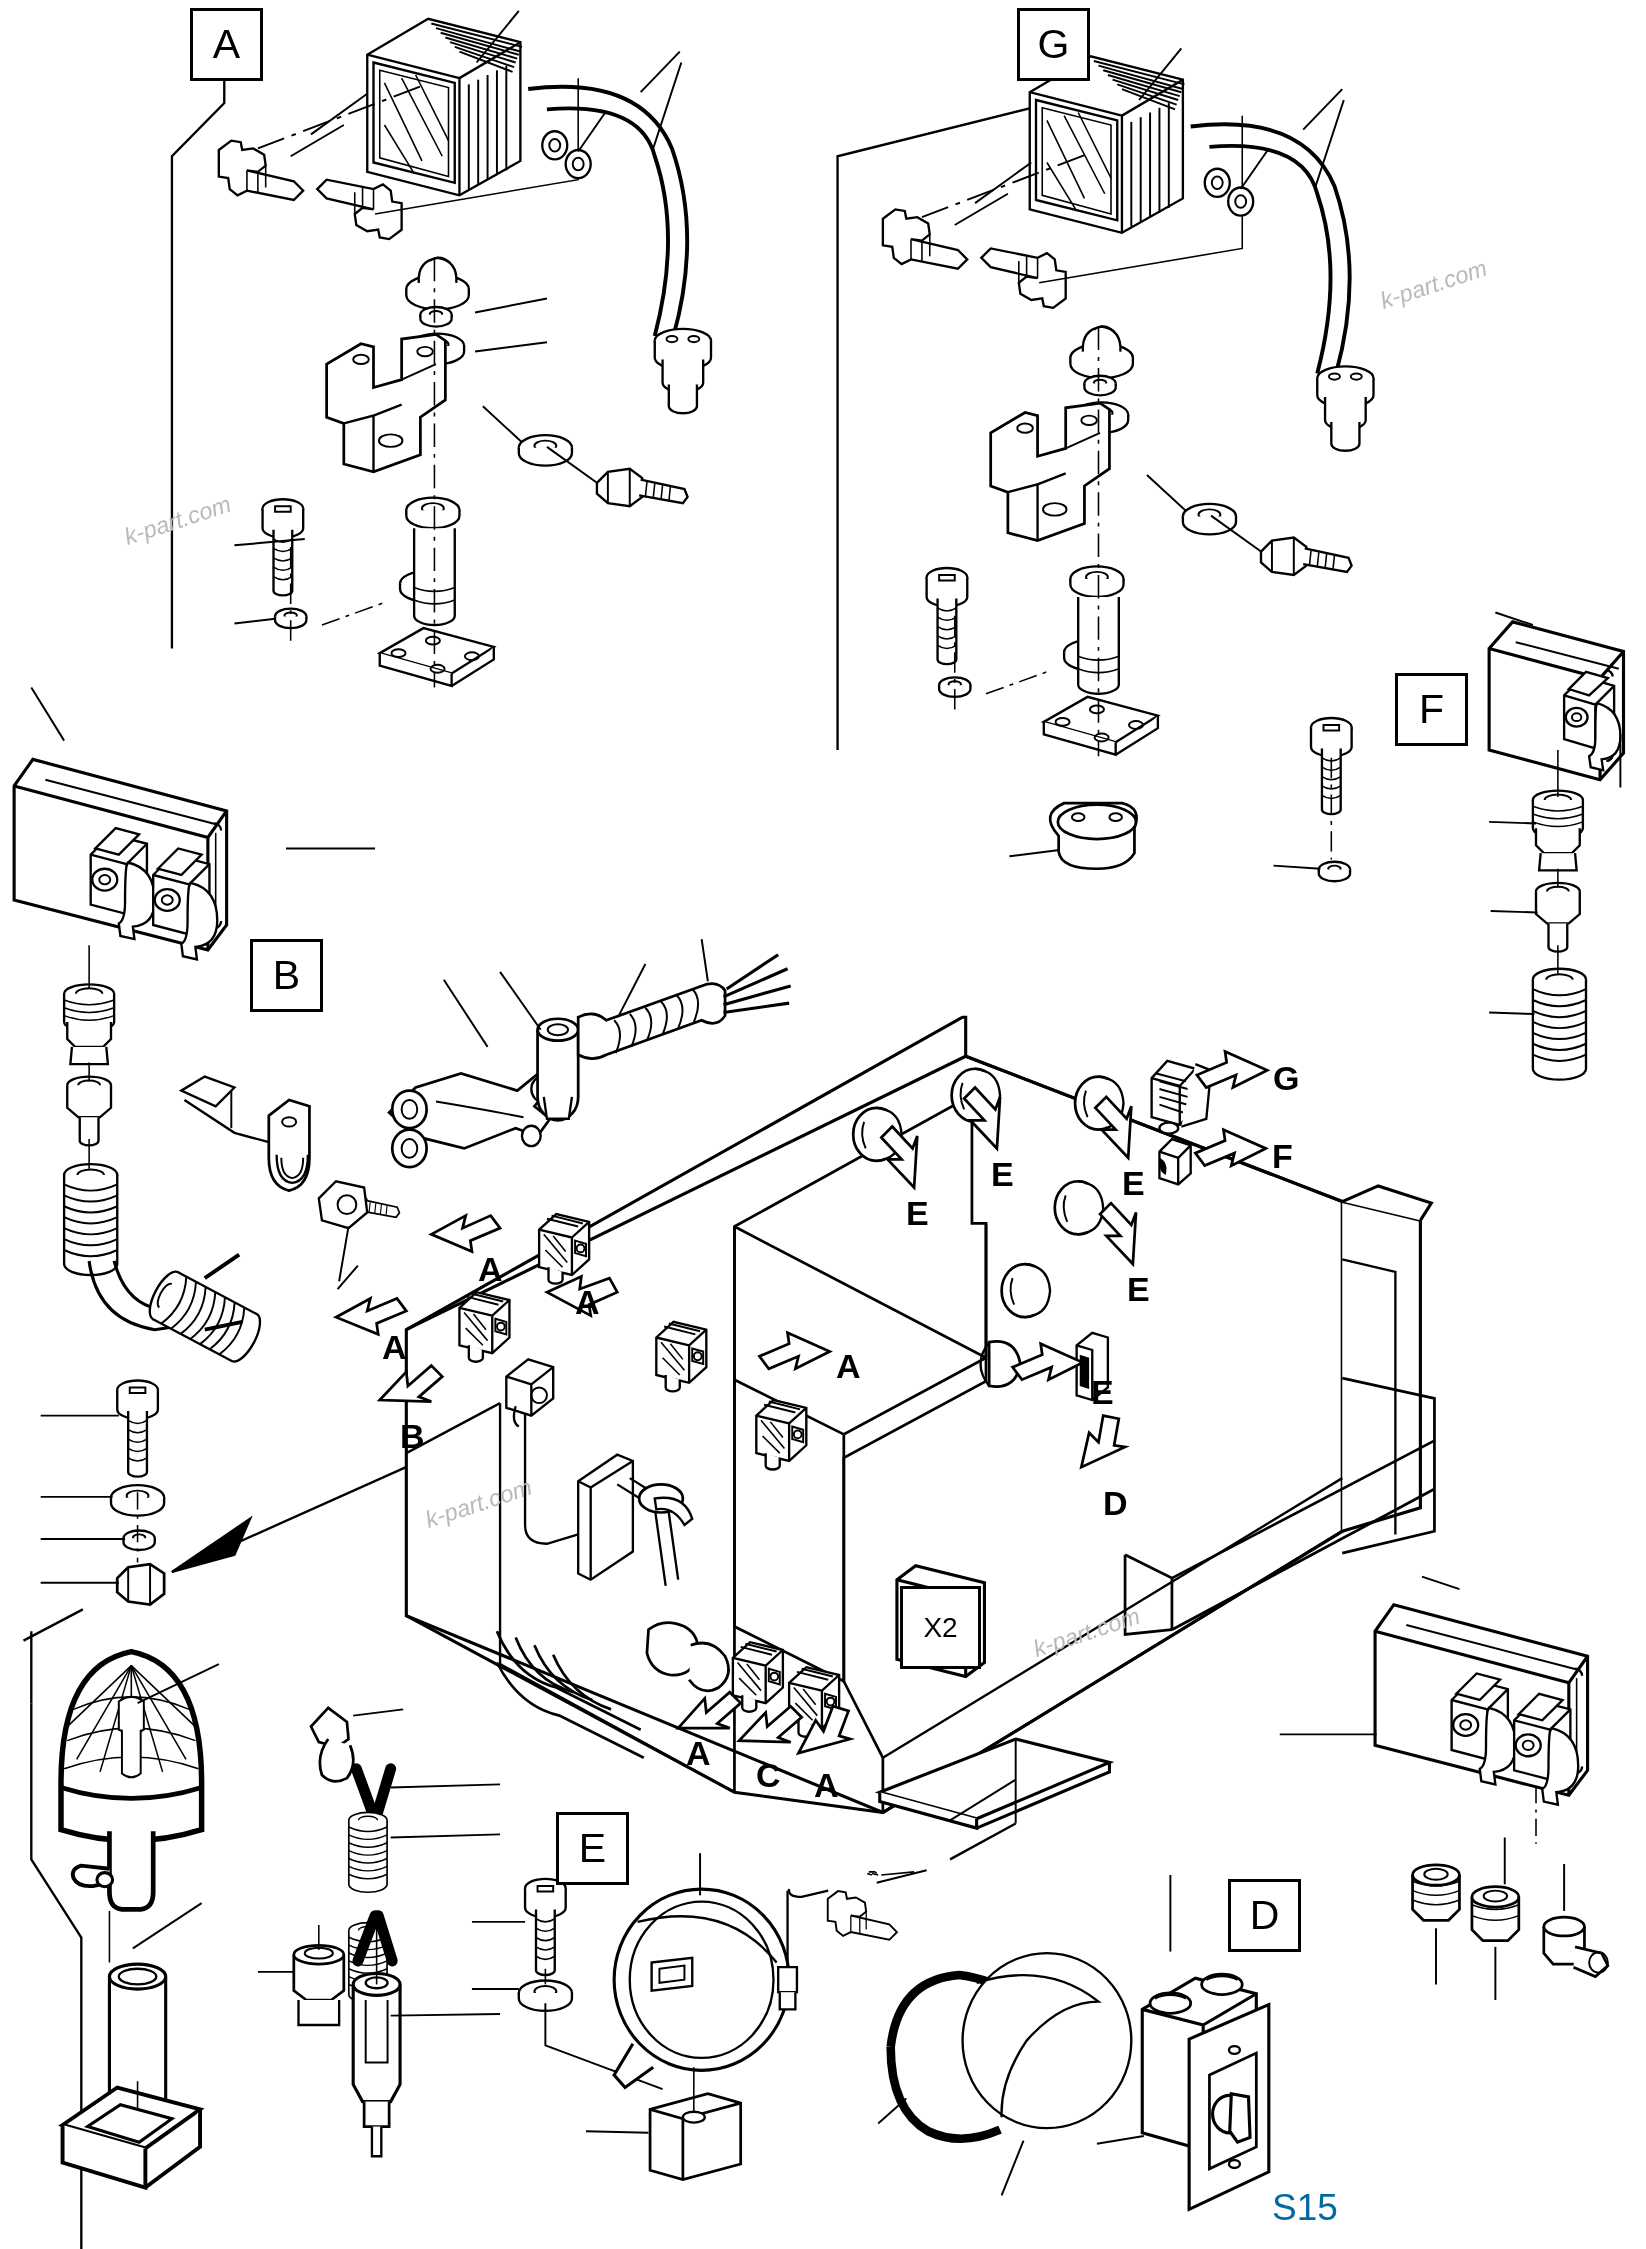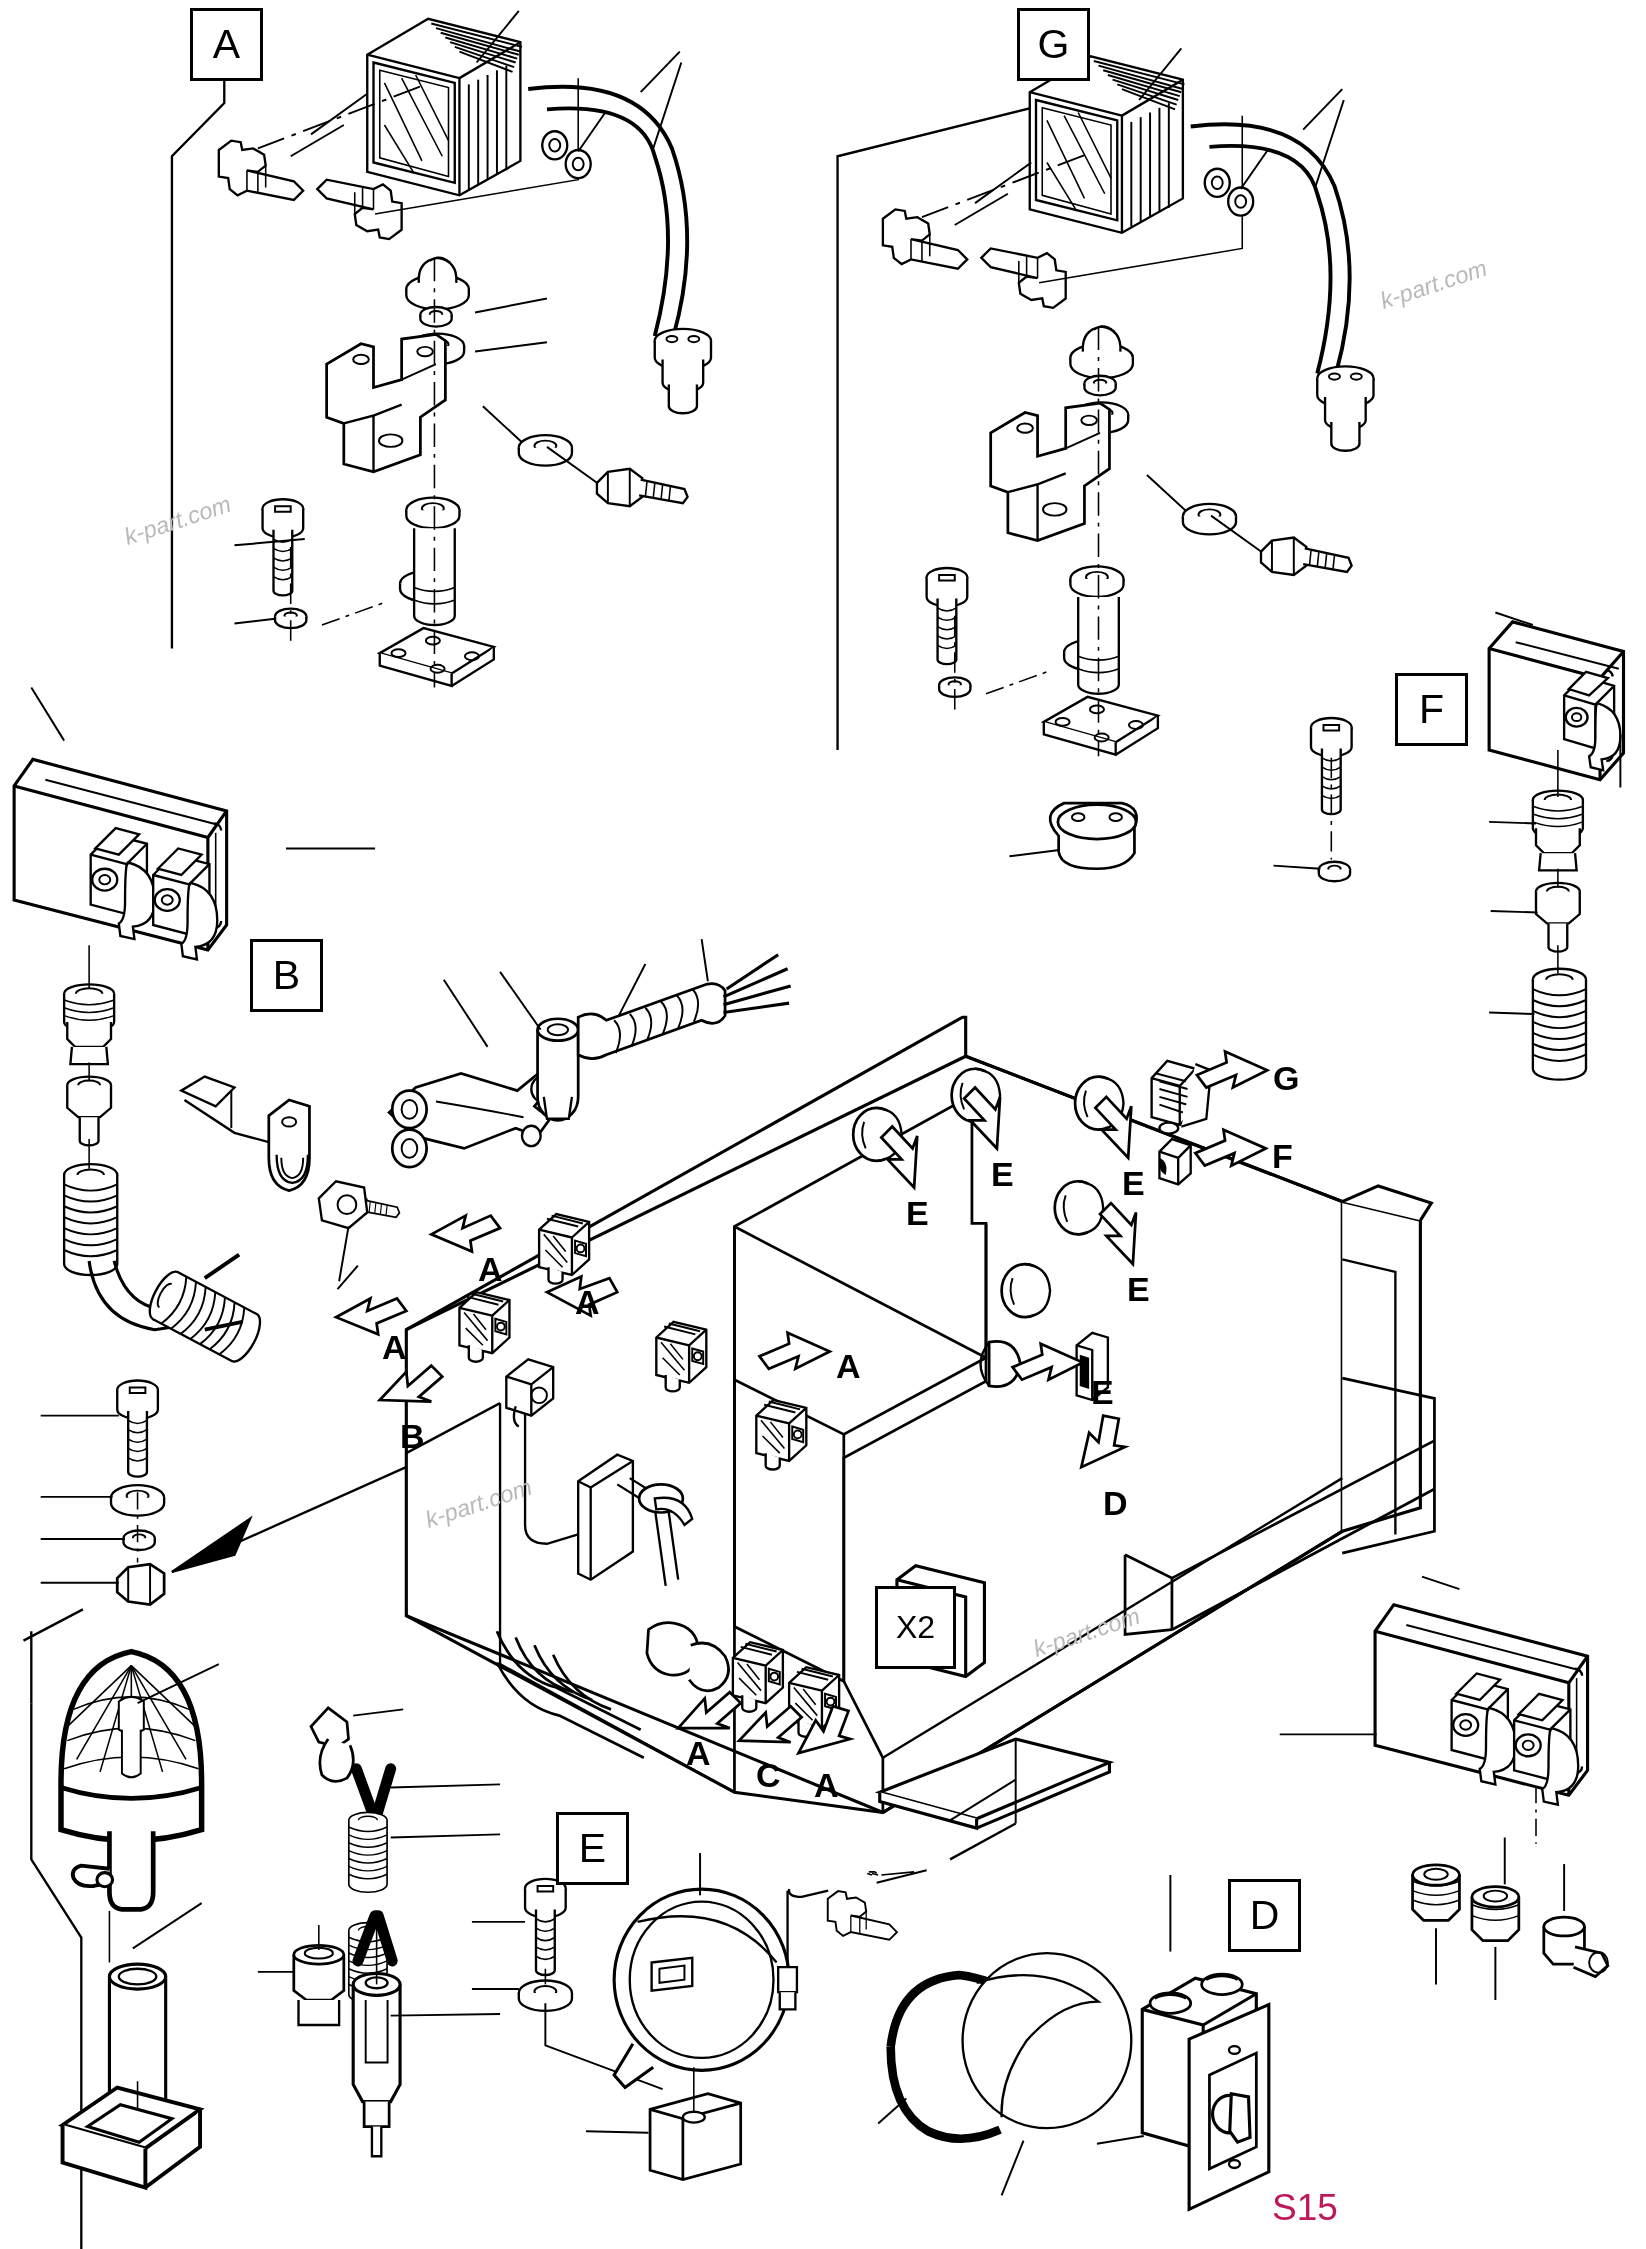--- a/index.html
+++ b/index.html
@@ -8,21 +8,21 @@
   #art{position:absolute;left:0;top:0;width:1647px;height:2250px;}
   .wm{position:absolute;color:#b9b9b9;font-family:"Liberation Sans",sans-serif;
       font-style:italic;font-weight:400;white-space:nowrap;pointer-events:none;
       user-select:none;}
   .cbox{position:absolute;border:3.1px solid #000;background:#fff;
         display:flex;align-items:center;justify-content:center;
         font-family:"Liberation Sans",sans-serif;font-weight:400;color:#000;}
   .alab{position:absolute;font-family:"Liberation Sans",sans-serif;
         font-weight:700;color:#000;white-space:nowrap;}
   .plain{position:absolute;font-family:"Liberation Sans",sans-serif;
-         font-weight:400;color:#be185d;white-space:nowrap;}
+         font-weight:400;color:#0369a1;white-space:nowrap;}
 </style>
 </head>
 <body>
 
 <div id="sheet">
 
   <svg id="art" viewBox="0 0 2108 2880" xmlns="http://www.w3.org/2000/svg">
     <defs>
       <g id="lamp">
 
@@ -768,21 +768,21 @@
       <div class="wm" style="left: 422px; top: 1508px; font-size: 23.4px; color: rgb(185, 185, 185); transform: rotate(-18deg); transform-origin: left top;">k-part.com</div>
       <div class="wm" style="left: 1030px; top: 1637px; font-size: 23.4px; color: rgb(185, 185, 185); transform: rotate(-18deg); transform-origin: left top;">k-part.com</div>
     </div>
   <div id="box-layer">
       <div class="cbox" style="left: 190px; top: 7.8px; width: 67px; height: 67px; font-size: 41px;">A</div>
       <div class="cbox" style="left: 1017px; top: 7.8px; width: 67px; height: 67px; font-size: 41px;">G</div>
       <div class="cbox" style="left: 1395px; top: 673px; width: 67px; height: 67px; font-size: 41px;">F</div>
       <div class="cbox" style="left: 250px; top: 939px; width: 67px; height: 67px; font-size: 41px;">B</div>
       <div class="cbox" style="left: 556px; top: 1812px; width: 67px; height: 67px; font-size: 41px;">E</div>
       <div class="cbox" style="left: 1228px; top: 1879px; width: 67px; height: 67px; font-size: 41px;">D</div>
-      <div class="cbox" style="left: 875px; top: 1586px; width: 75px; height: 77px; font-size: 32px;">X2</div>
+      <div class="cbox" style="left: 900px; top: 1586px; width: 75px; height: 77px; font-size: 28px;">X2</div>
     </div>
   <div id="arrowlab-layer">
       <div class="alab" style="left: 478px; top: 1250px; font-size: 34px;">A</div>
       <div class="alab" style="left: 575px; top: 1283px; font-size: 34px;">A</div>
       <div class="alab" style="left: 382px; top: 1328px; font-size: 34px;">A</div>
       <div class="alab" style="left: 836px; top: 1347px; font-size: 34px;">A</div>
       <div class="alab" style="left: 686px; top: 1734px; font-size: 34px;">A</div>
       <div class="alab" style="left: 814px; top: 1766px; font-size: 34px;">A</div>
       <div class="alab" style="left: 400px; top: 1417px; font-size: 34px;">B</div>
       <div class="alab" style="left: 756px; top: 1756px; font-size: 34px;">C</div>

